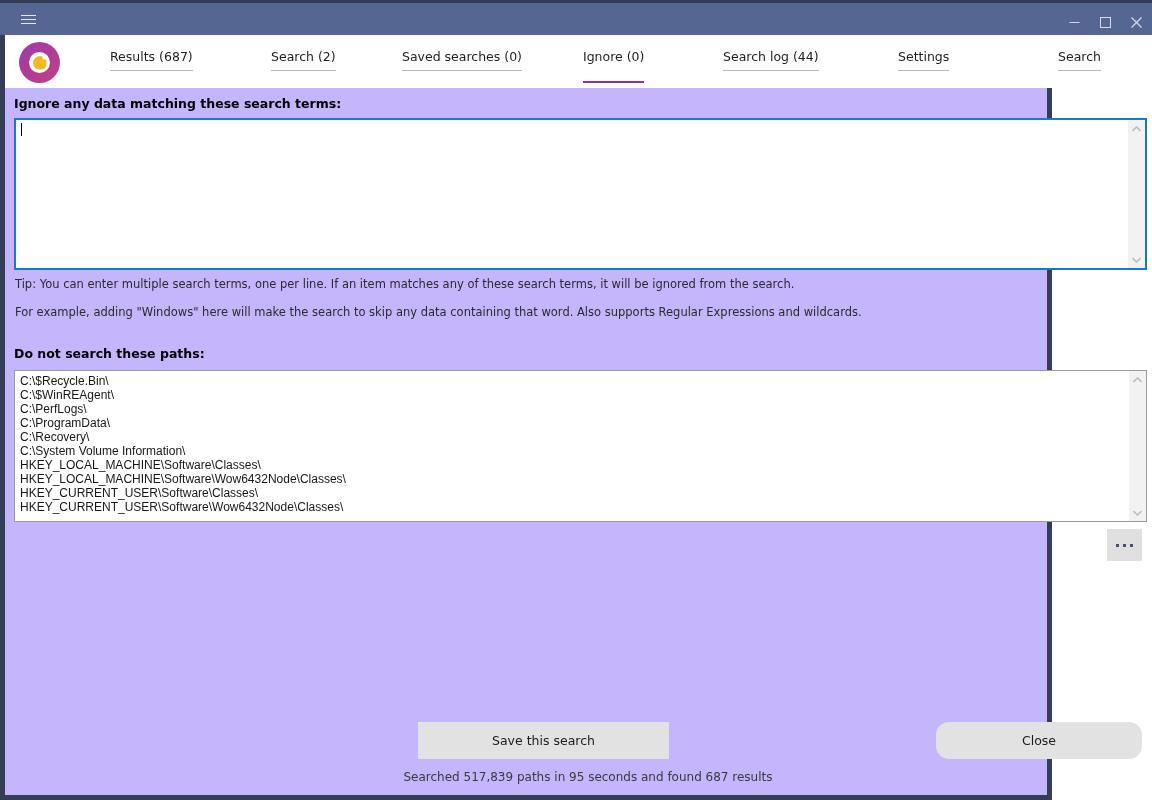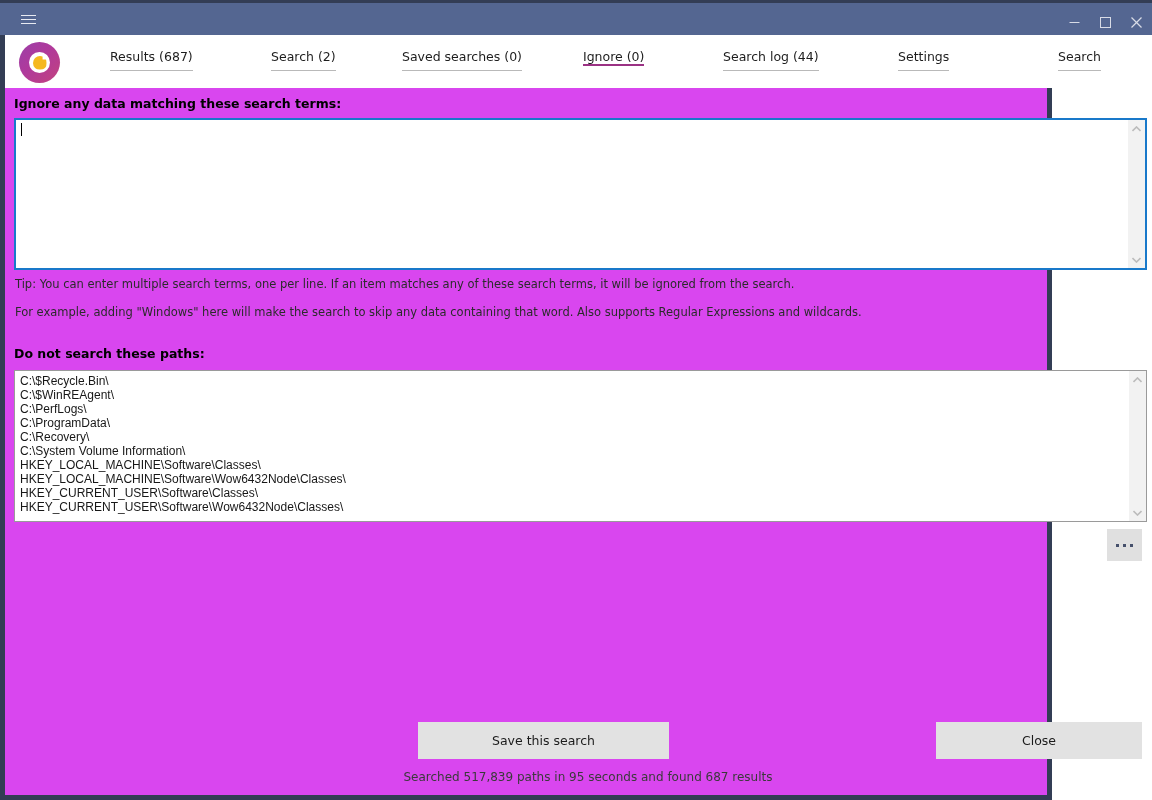--- a/index.html
+++ b/index.html
@@ -8,21 +8,21 @@
     width: 1152px; height: 800px;
     background: #ffffff;
     font-family: "DejaVu Sans", "Liberation Sans", sans-serif;
     overflow: hidden;
   }
 
   #window {
     position: relative;
     width: 1052px;
     height: 800px;
-    background: #d946ef;
+    background: #c4b5fd;
     border-left: 5px solid #333d55;
     border-right: 5px solid #333d55;
     border-bottom: 5px solid #333d55;
     border-top: 0;
   }
 
   
   #titlebar {
     position: absolute;
     top: 0; left: -5px;
@@ -96,21 +96,21 @@
     font-size: 12.5px;
     color: #1d1d1d;
     padding-bottom: 6px;
     border-bottom: 1px solid #b9b9b9;
     cursor: pointer;
     white-space: nowrap;
     font-family: "DejaVu Sans", "Liberation Sans", sans-serif;
   }
   .tab.active {
     border-bottom: 2px solid #9b3284;
-    padding-bottom: 0;
+    padding-bottom: 17px;
   }
 
   
   .section-label {
     position: absolute;
     left: 9px;
     font-size: 12.5px;
     font-weight: bold;
     color: #000;
   }
@@ -313,17 +313,17 @@
 
   <button id="ellipsis-btn">
     <i></i>
     <i></i>
     <i></i>
   </button>
 
   <button class="btn" style="left:413px; top:722px; width:251px;">Save this search</button>
 
 
-  <button class="btn" style="left:931px; top:722px; width:206px;">Close</button>
+  <button class="btn" style="left:931px; top:722px; width:206px;border-radius:13px;">Close</button>
 
   <div id="status-text">Searched 517,839 paths in 95 seconds and found 687 results</div>
 
 </div>
 
 </body></html>

